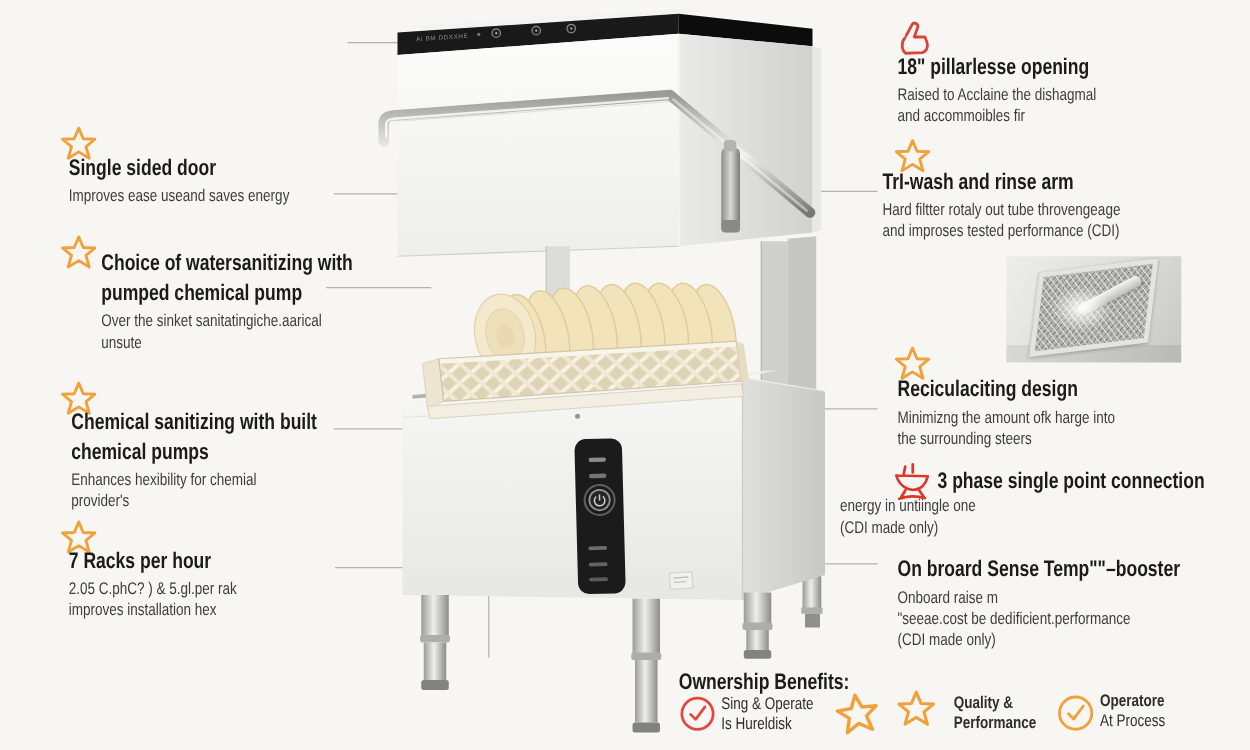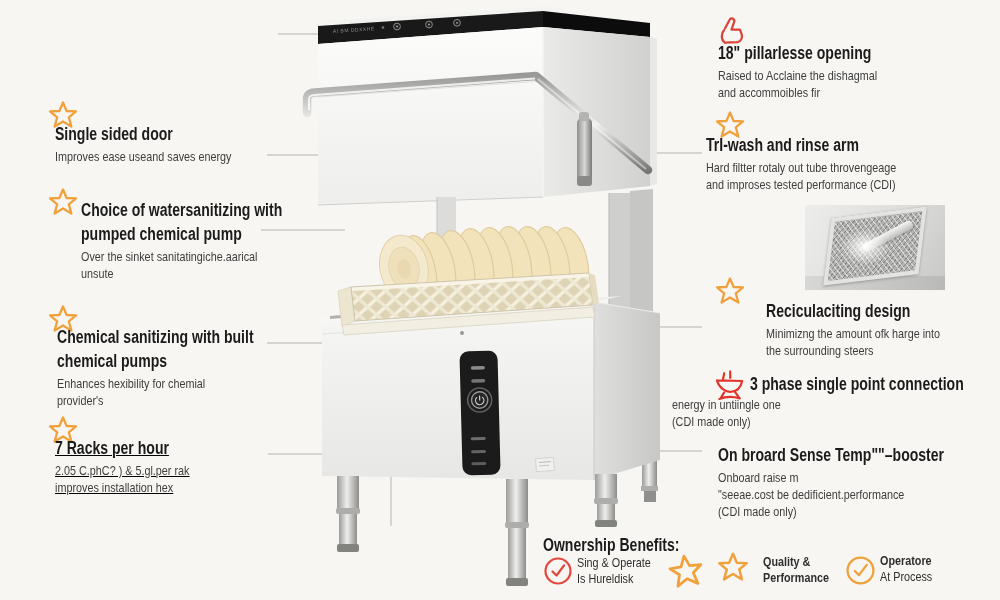--- a/index.html
+++ b/index.html
@@ -278,21 +278,21 @@
     </div>
     <div class="b" style="margin-top:2px">
       <div>Enhances hexibility for chemial</div>
         <div>provider's</div>
     </div>
   </div>
 
   <svg class="icn star-icon abs" style="left:48px;top:415px" width="30" height="30" viewBox="0 0 30 30">
       <use href="#star"></use>
     </svg>
-  <div class="abs" style="left:55px;top:436px;text-decoration:underline;">
+  <div class="abs" style="left:55px;top:436px;">
     <div class="t">
         <div>7 Racks per hour</div>
       </div>
     <div class="b" style="margin-top:2px">
       <div>2.05 C.phC? ) &amp; 5.gl.per rak</div>
         <div>improves installation  hex</div>
     </div>
   </div>
 
   <svg class="icn thumb-icon abs" style="left:715px;top:12px" width="34" height="34" viewBox="0 0 30 30">
@@ -317,21 +317,21 @@
       </div>
     <div class="b" style="margin-top:2px">
       <div>Hard filtter rotaly out tube throvengeage</div>
         <div>and improses tested performance (CDI)</div>
     </div>
   </div>
 
   <svg class="icn star-icon abs" style="left:715px;top:276px" width="30" height="30" viewBox="0 0 30 30">
       <use href="#star"></use>
     </svg>
-  <div class="abs" style="left:718px;top:299px;margin-left:48px;">
+  <div class="abs" style="left:718px;top:299px;">
     <div class="t">
         <div>Reciculaciting design</div>
       </div>
     <div class="b" style="margin-top:2px">
       <div>Minimizng the amount ofk harge into</div>
         <div>the surrounding steers</div>
     </div>
   </div>
 
   <svg class="icn plug-icon abs" style="left:711px;top:366px" width="36" height="36" viewBox="0 0 30 30">

